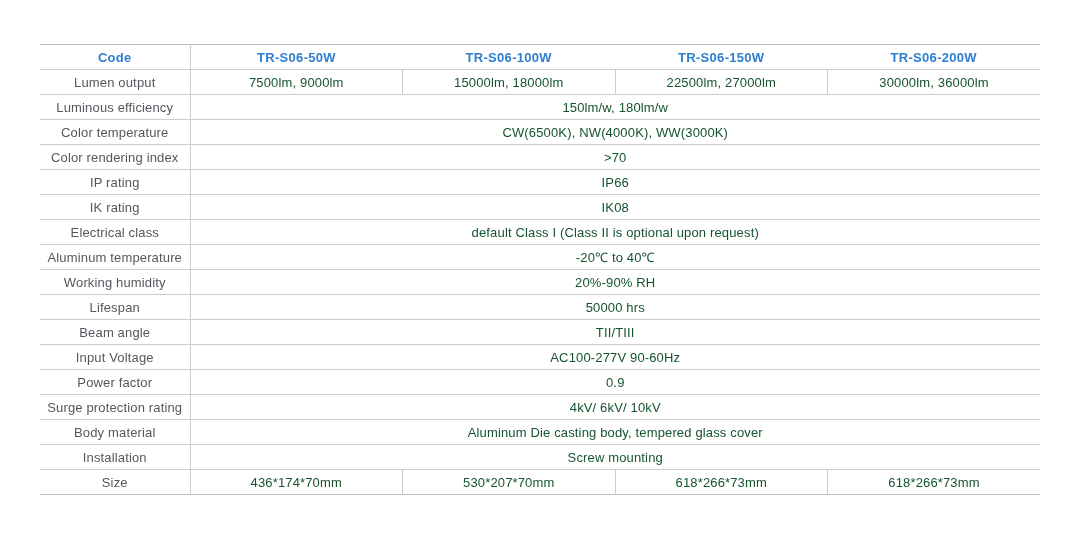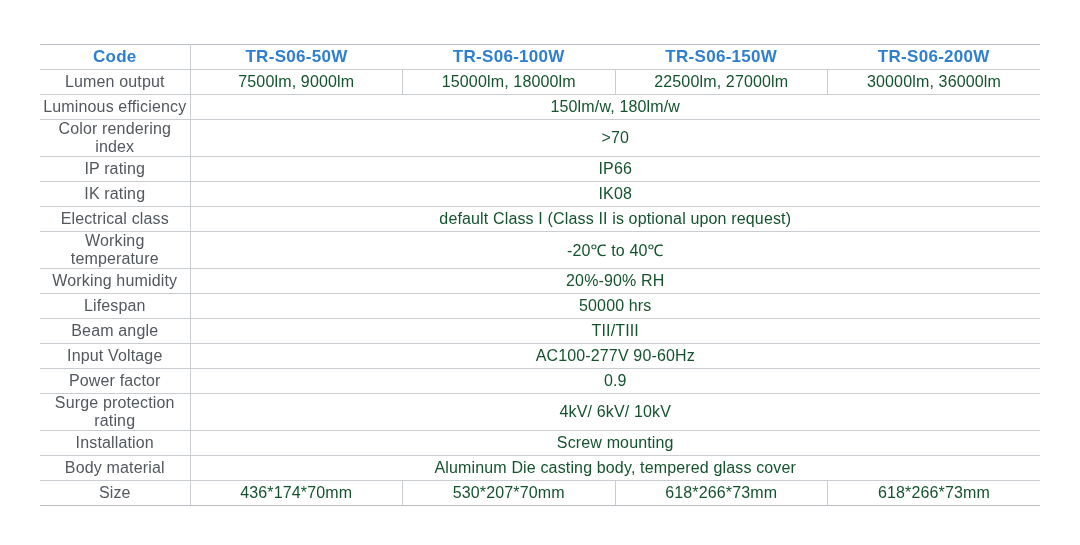--- a/index.html
+++ b/index.html
@@ -22,41 +22,41 @@
     table-layout: fixed;
   }
   table.spec col.c-label { width: 150px; }
   table.spec col.c-v { width: 212.5px; }
   table.spec td, table.spec th {
     border-top: 1px solid #c9cdd2;
     border-bottom: 1px solid #c9cdd2;
     padding: 0;
     height: 24px;
     font-weight: normal;
-    font-size: 16px;
+    font-size: 13px;
     color: #4a4f55;
     text-align: center;
     vertical-align: middle;
     letter-spacing: 0.15px;
   }
   table.spec tr.row td { height: 24px; }
   table.spec td.label {
     border-right: 1px solid #c9cdd2;
     color: #53585e;
   }
   table.spec td.val {
     color: #14532d;
   }
   table.spec td.sep {
     border-right: 1px solid #c9cdd2;
   }
   table.spec tr.head td {
     color: #2f7fd1;
     font-weight: bold;
-    font-size: 17px;
+    font-size: 13px;
     letter-spacing: 0.3px;
   }
   table.spec tr.head td.label {
     color: #2f7fd1;
   }
   table.spec tr:first-child td {
     border-top: 1px solid #b9bec4;
   }
   table.spec tr:last-child td {
     border-bottom: 1px solid #b9bec4;
@@ -88,37 +88,41 @@
           <td class="val sep">7500lm, 9000lm</td>
           <td class="val sep">15000lm, 18000lm</td>
           <td class="val sep">22500lm, 27000lm</td>
           <td class="val">30000lm, 36000lm</td>
         </tr>
         <tr class="row">
           <td class="label">Luminous efficiency</td>
           <td class="val" colspan="4">150lm/w, 180lm/w</td>
         </tr>
         <tr class="row">
+          <td class="label">Color temperature</td>
+          <td class="val" colspan="4">CW(6500K), NW(4000K), WW(3000K)</td>
+        </tr>
+        <tr class="row">
           <td class="label">Color rendering index</td>
           <td class="val" colspan="4">&gt;70</td>
         </tr>
         <tr class="row">
           <td class="label">IP rating</td>
           <td class="val" colspan="4">IP66</td>
         </tr>
         <tr class="row">
           <td class="label">IK rating</td>
           <td class="val" colspan="4">IK08</td>
         </tr>
         <tr class="row">
           <td class="label">Electrical class</td>
           <td class="val" colspan="4">default Class I (Class II is optional upon request)</td>
         </tr>
         <tr class="row">
-          <td class="label">Working temperature</td>
+          <td class="label">Aluminum temperature</td>
           <td class="val" colspan="4">-20℃ to 40℃</td>
         </tr>
         <tr class="row">
           <td class="label">Working humidity</td>
           <td class="val" colspan="4">20%-90% RH</td>
         </tr>
         <tr class="row">
           <td class="label">Lifespan</td>
           <td class="val" colspan="4">50000 hrs</td>
         </tr>
@@ -132,26 +136,26 @@
         </tr>
         <tr class="row">
           <td class="label">Power factor</td>
           <td class="val" colspan="4">0.9</td>
         </tr>
         <tr class="row">
           <td class="label">Surge protection rating</td>
           <td class="val" colspan="4">4kV/ 6kV/ 10kV</td>
         </tr>
         <tr class="row">
+          <td class="label">Body material</td>
+          <td class="val" colspan="4">Aluminum Die casting body, tempered glass cover</td>
+        </tr>
+        <tr class="row">
           <td class="label">Installation</td>
           <td class="val" colspan="4">Screw mounting</td>
-        </tr>
-        <tr class="row">
-          <td class="label">Body material</td>
-          <td class="val" colspan="4">Aluminum Die casting body, tempered glass cover</td>
         </tr>
         <tr class="row">
           <td class="label">Size</td>
           <td class="val sep">436*174*70mm</td>
           <td class="val sep">530*207*70mm</td>
           <td class="val sep">618*266*73mm</td>
           <td class="val">618*266*73mm</td>
         </tr>
       </tbody>
   </table>

